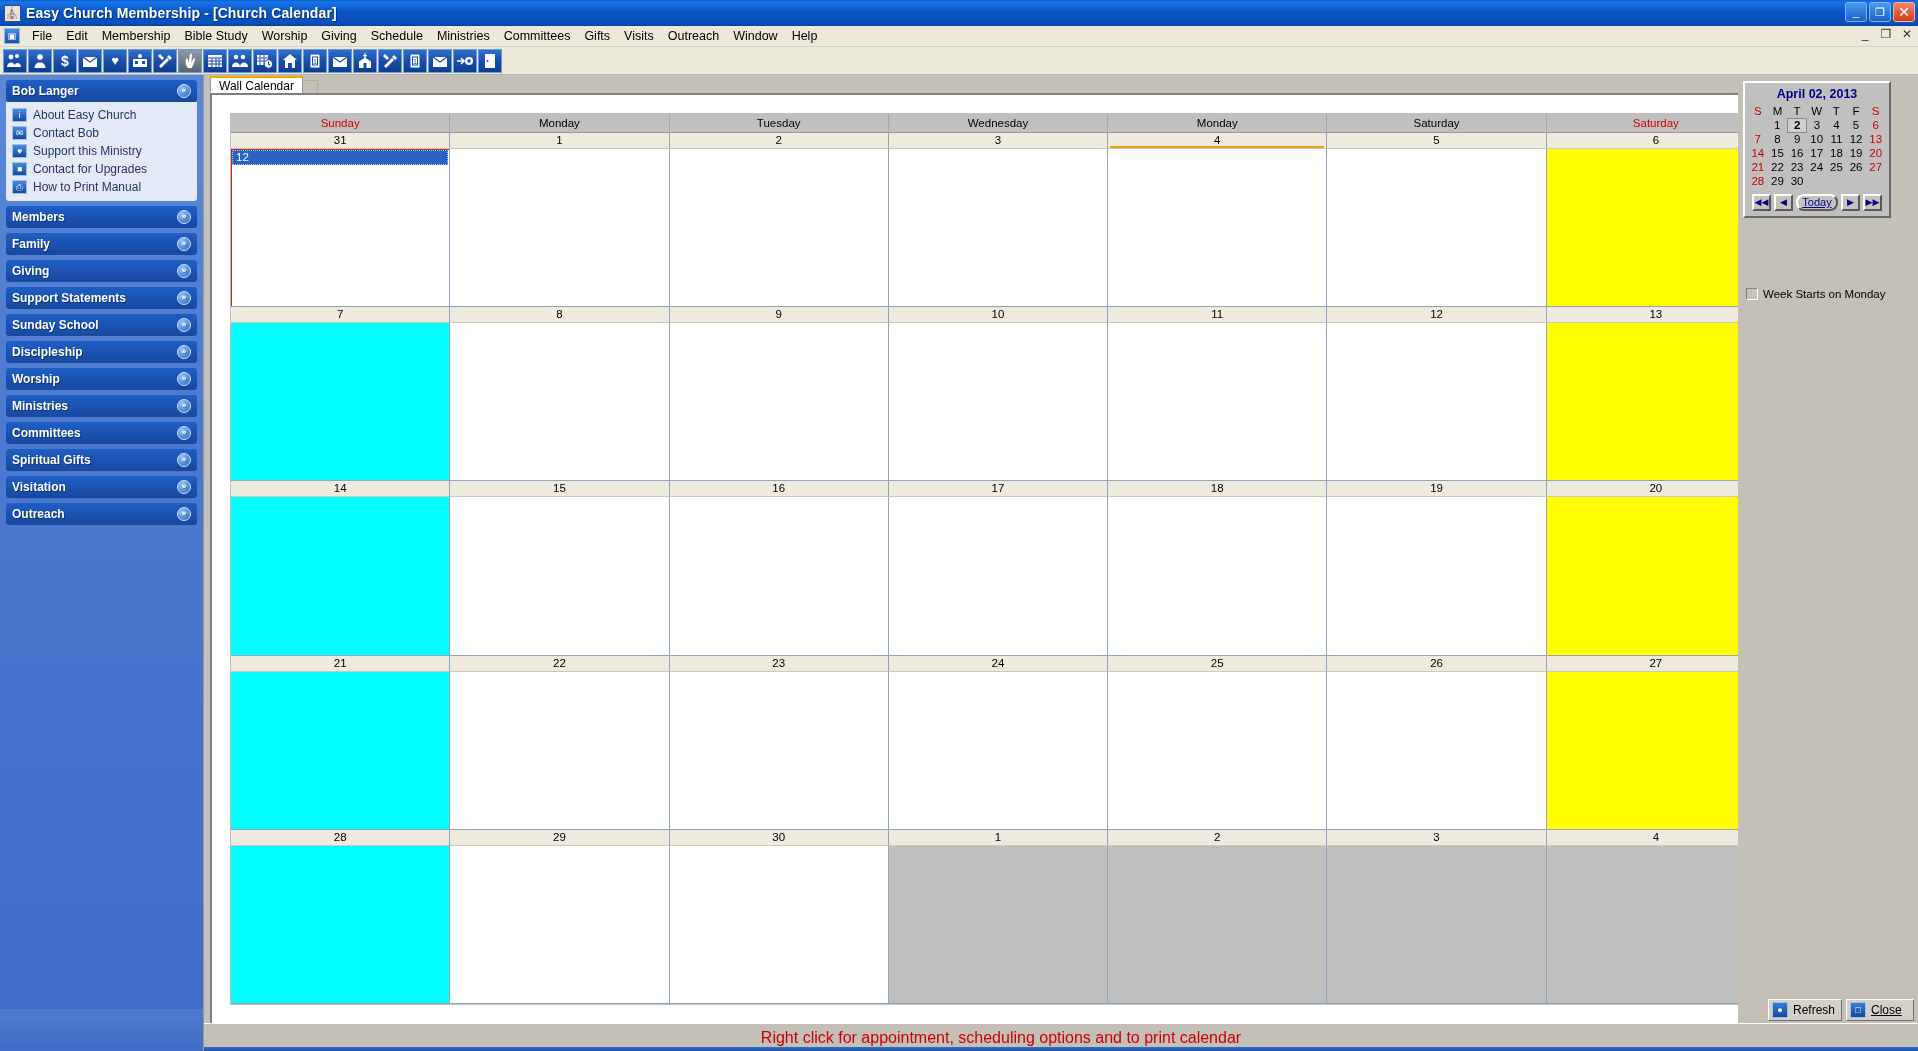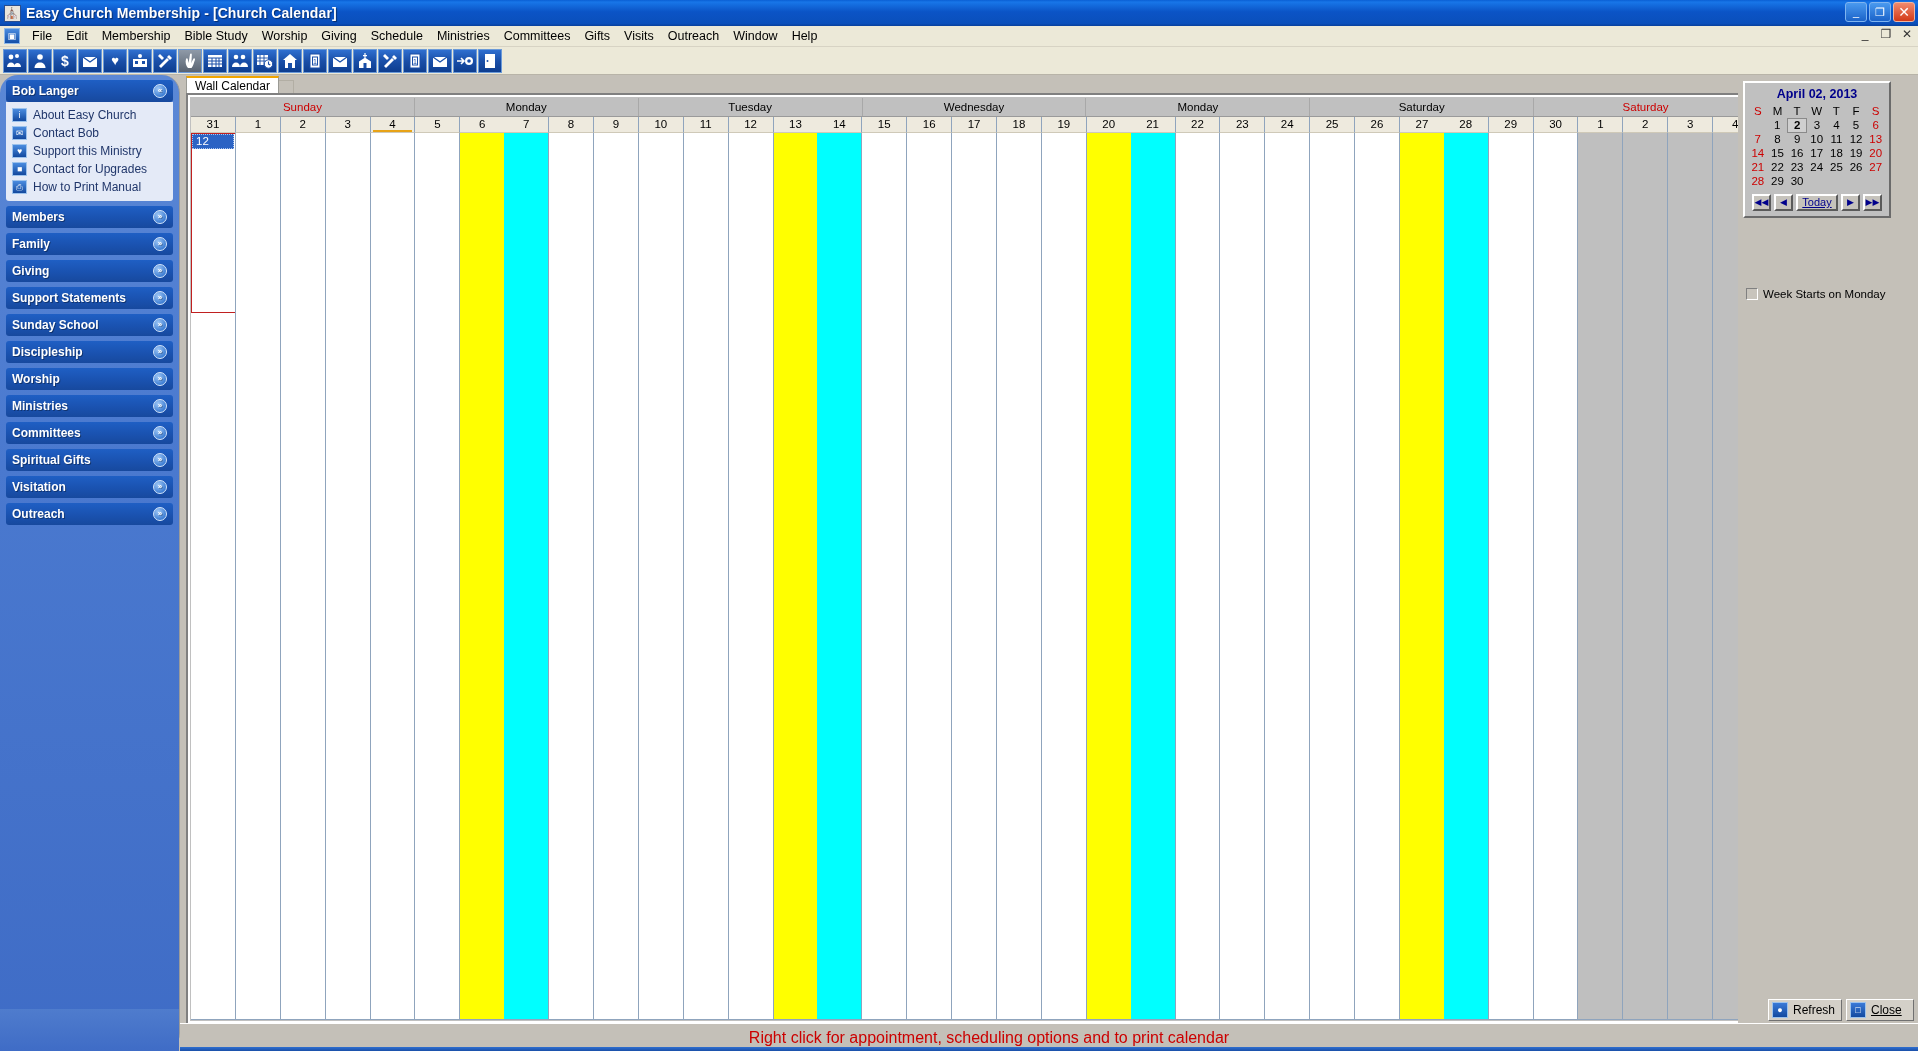--- a/index.html
+++ b/index.html
@@ -89,27 +89,26 @@
   
   #main {
     position: absolute;
     top: 75px; left: 0; right: 0; bottom: 0;
     display: flex;
     background: #c4c0b8;
   }
 
   
   #sidebar {
-    width: 180px;
+    width: 204px;
     background: linear-gradient(to bottom,#5b88d6 0%,#4a79cf 40%,#3f6cc6 100%);
     padding: 5px 6px 0 6px;
     position: relative;
     flex: none;
     border-right: 1px solid #9a9a9a;
-    border-radius: 18px;
   }
   .panel { margin-bottom: 5px; }
   .panel-head {
     height: 22px;
     background: linear-gradient(to bottom,#1f5fc4 0%,#1a52b0 55%,#17499e 100%);
     border-radius: 3px;
     display: flex; align-items: center;
     padding: 0 6px;
     color: #fff; font-size: 12px; font-weight: bold;
     text-shadow: 1px 1px 0 rgba(0,0,0,0.35);
@@ -170,21 +169,21 @@
   }
 
   
   #calwrap {
     position: absolute;
     left: 6px; top: 18px;
     width: 1576px; height: 932px;
     background: #ffffff;
     border: 2px solid;
     border-color: #808080 #ffffff #ffffff #808080;
-    padding: 2px;
+    padding: 18px;
   }
   #calinner {
     width: 100%; height: 100%;
     border: 1px solid #c0c0c0;
     display: flex; flex-direction: column;
     background: #ffffff;
   }
   
   .dowrow {
     display: flex; height: 19px;
@@ -195,21 +194,21 @@
   .dow {
     flex: 1 1 0;
     text-align: center;
     font-size: 11.5px; color: #000;
     line-height: 18px;
     border-right: 1px solid #a8a8a8;
   }
   .dow:last-child { border-right: none; }
   .dow.weekend { color: #cc0000; }
 
-  .weeks { flex: 1; display: flex; flex-direction: row; justify-content: space-between; }
+  .weeks { flex: 1; display: flex; flex-direction: column; justify-content: space-between; }
   .week { flex: 1 1 0; display: flex; flex-direction: column; min-height: 0; }
   .daterow { display: flex; height: 16px; flex: none; }
   .datecell {
     flex: 1 1 0;
     background: #eeeade;
     text-align: center;
     font-size: 11.5px; color: #000;
     line-height: 15px;
     border-right: 1px solid #8fa4bd;
     border-bottom: 1px solid #cfc9b8;
@@ -297,21 +296,21 @@
   }
   .mc-btn {
     background: #c6c3bc;
     border: 2px solid;
     border-color: #ffffff #5a5a5a #5a5a5a #ffffff;
     width: 19px; height: 17px;
     display: flex; align-items: center; justify-content: center;
     font-size: 9px; color: #00008b; line-height: 1;
   }
   .mc-btn.today {
-    width: 42px; font-size: 11px; color: #00008b;
+    width: 42px; font-size: 11px; color: #00008b; border-radius: 8px;
   }
   .mc-btn.today u { text-decoration: underline; }
   #wkstart {
     position: absolute; left: 8px; top: 213px;
     display: flex; align-items: center;
     font-size: 11.5px; color: #000;
   }
   #wkstart .cbx {
     width: 12px; height: 12px;
     background: #c8c4bc;

